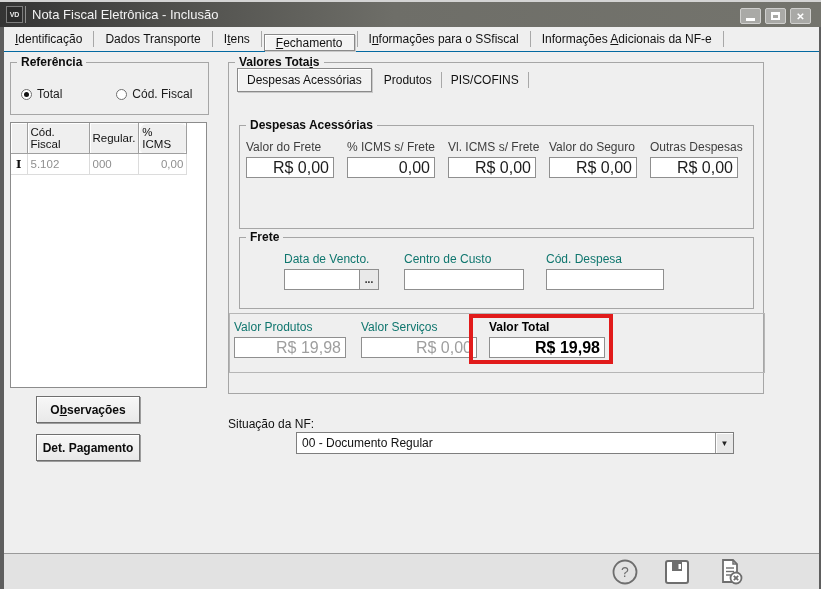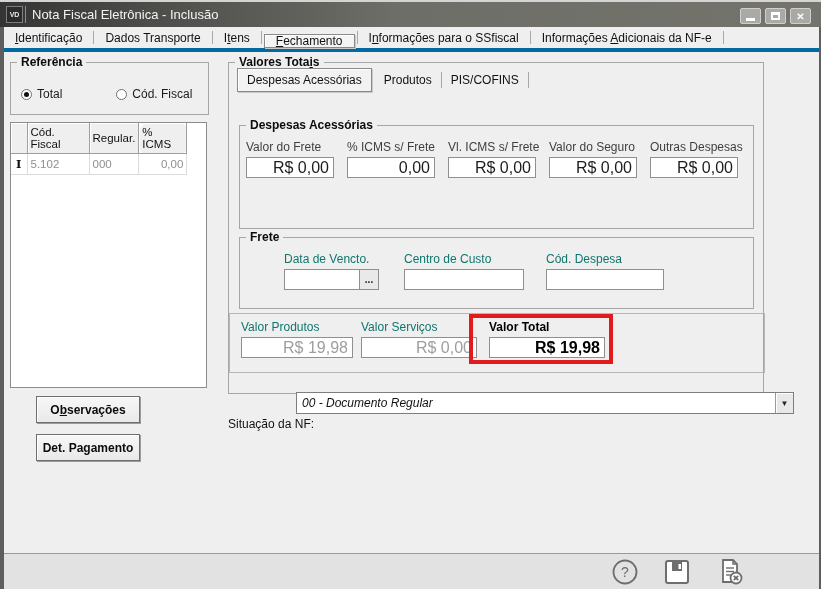--- a/index.html
+++ b/index.html
@@ -31,21 +31,21 @@
     width:21px; height:16px; background:#a9a9a6; border:1px solid #cfcfcd; border-radius:2px;
     display:flex; align-items:center; justify-content:center; color:#fff;
     font-size:10px; font-weight:bold; cursor:default;
   }
   .glyph-min { width:9px; height:3px; background:#fff; margin-top:7px; }
   .glyph-max { width:9px; height:8px; border:2px solid #fff; border-top-width:3px; }
 
   
   .tabstrip {
     position:absolute; left:4px; right:2px; top:27px; height:25px;
-    display:flex; align-items:stretch; border-bottom:4px solid #0369a1; background:#efefef;
+    display:flex; align-items:stretch; border-bottom:1px solid #0369a1; background:#efefef;
   }
   .tab { padding:0 11px; display:flex; align-items:center; font-size:12px; color:#111; cursor:default; }
   .tab-sep { width:1px; background:#a8a8a8; margin:4px 0; }
   .tab.active {
     border:1px solid #8a8a8a; background:#f4f4f4; margin:7px 2px 0 2px;
     box-shadow:inset 1px 1px 0 #ffffff, 1px 1px 0 #c9c9c9;
   }
   .mn { text-decoration:underline; }
 
   
@@ -117,22 +117,22 @@
   .valor-panel { position:absolute; left:0; top:250px; width:536px; height:60px; border:1px solid #b6b6b6; }
 
   .highlight {
     position:absolute; left:469px; top:314px; width:144px; height:50px;
     border:4px solid #e11b1b; pointer-events:none; z-index:30;
   }
 
   
   .situacao-label { position:absolute; left:228px; top:417px; font-size:12px; color:#111; }
   .combo {
-    position:absolute; left:296px; top:392px; width:498px; height:22px;
-    background:#fff; border:1px solid #7e7e7e; display:flex; align-items:center;font-style:italic;
+    position:absolute; left:296px; top:432px; width:438px; height:22px;
+    background:#fff; border:1px solid #7e7e7e; display:flex; align-items:center;
   }
   .combo-text { flex:1; padding:0 5px; font-size:12px; color:#111; white-space:nowrap; overflow:hidden; }
   .combo-btn {
     width:18px; height:100%; background:#e8e8e8; border-left:1px solid #9a9a9a;
     box-shadow:inset 1px 1px 0 #ffffff; display:flex; align-items:center; justify-content:center;
     font-size:8px; color:#222;
   }
 
   
   .bottom-divider { position:absolute; left:0; right:0; top:553px; height:1px; background:#9a9a9a; }
@@ -287,21 +287,21 @@
         <div class="flabel">Centro de Custo</div>
         <input class="tbox" value="" style="">
       </div>
       <div class="field muted" style="left:306px; top:14px; width:118px;">
         <div class="flabel">Cód. Despesa</div>
         <input class="tbox" value="" style="">
       </div>
     </div>
 
     <div class="valor-panel">
-      <div class="field muted" style="left:4px; top:6px; width:112px;margin-left:7px;">
+      <div class="field muted" style="left:4px; top:6px; width:112px;">
         <div class="flabel">Valor Produtos</div>
         <input class="tbox" value="R$ 19,98" style="">
       </div>
       <div class="field muted" style="left:131px; top:6px; width:116px;">
         <div class="flabel">Valor Serviços</div>
         <input class="tbox" value="R$ 0,00" style="">
       </div>
       <div class="field total" style="left:259px; top:6px; width:116px;">
         <div class="flabel">Valor Total</div>
         <input class="tbox" value="R$ 19,98" style="">

